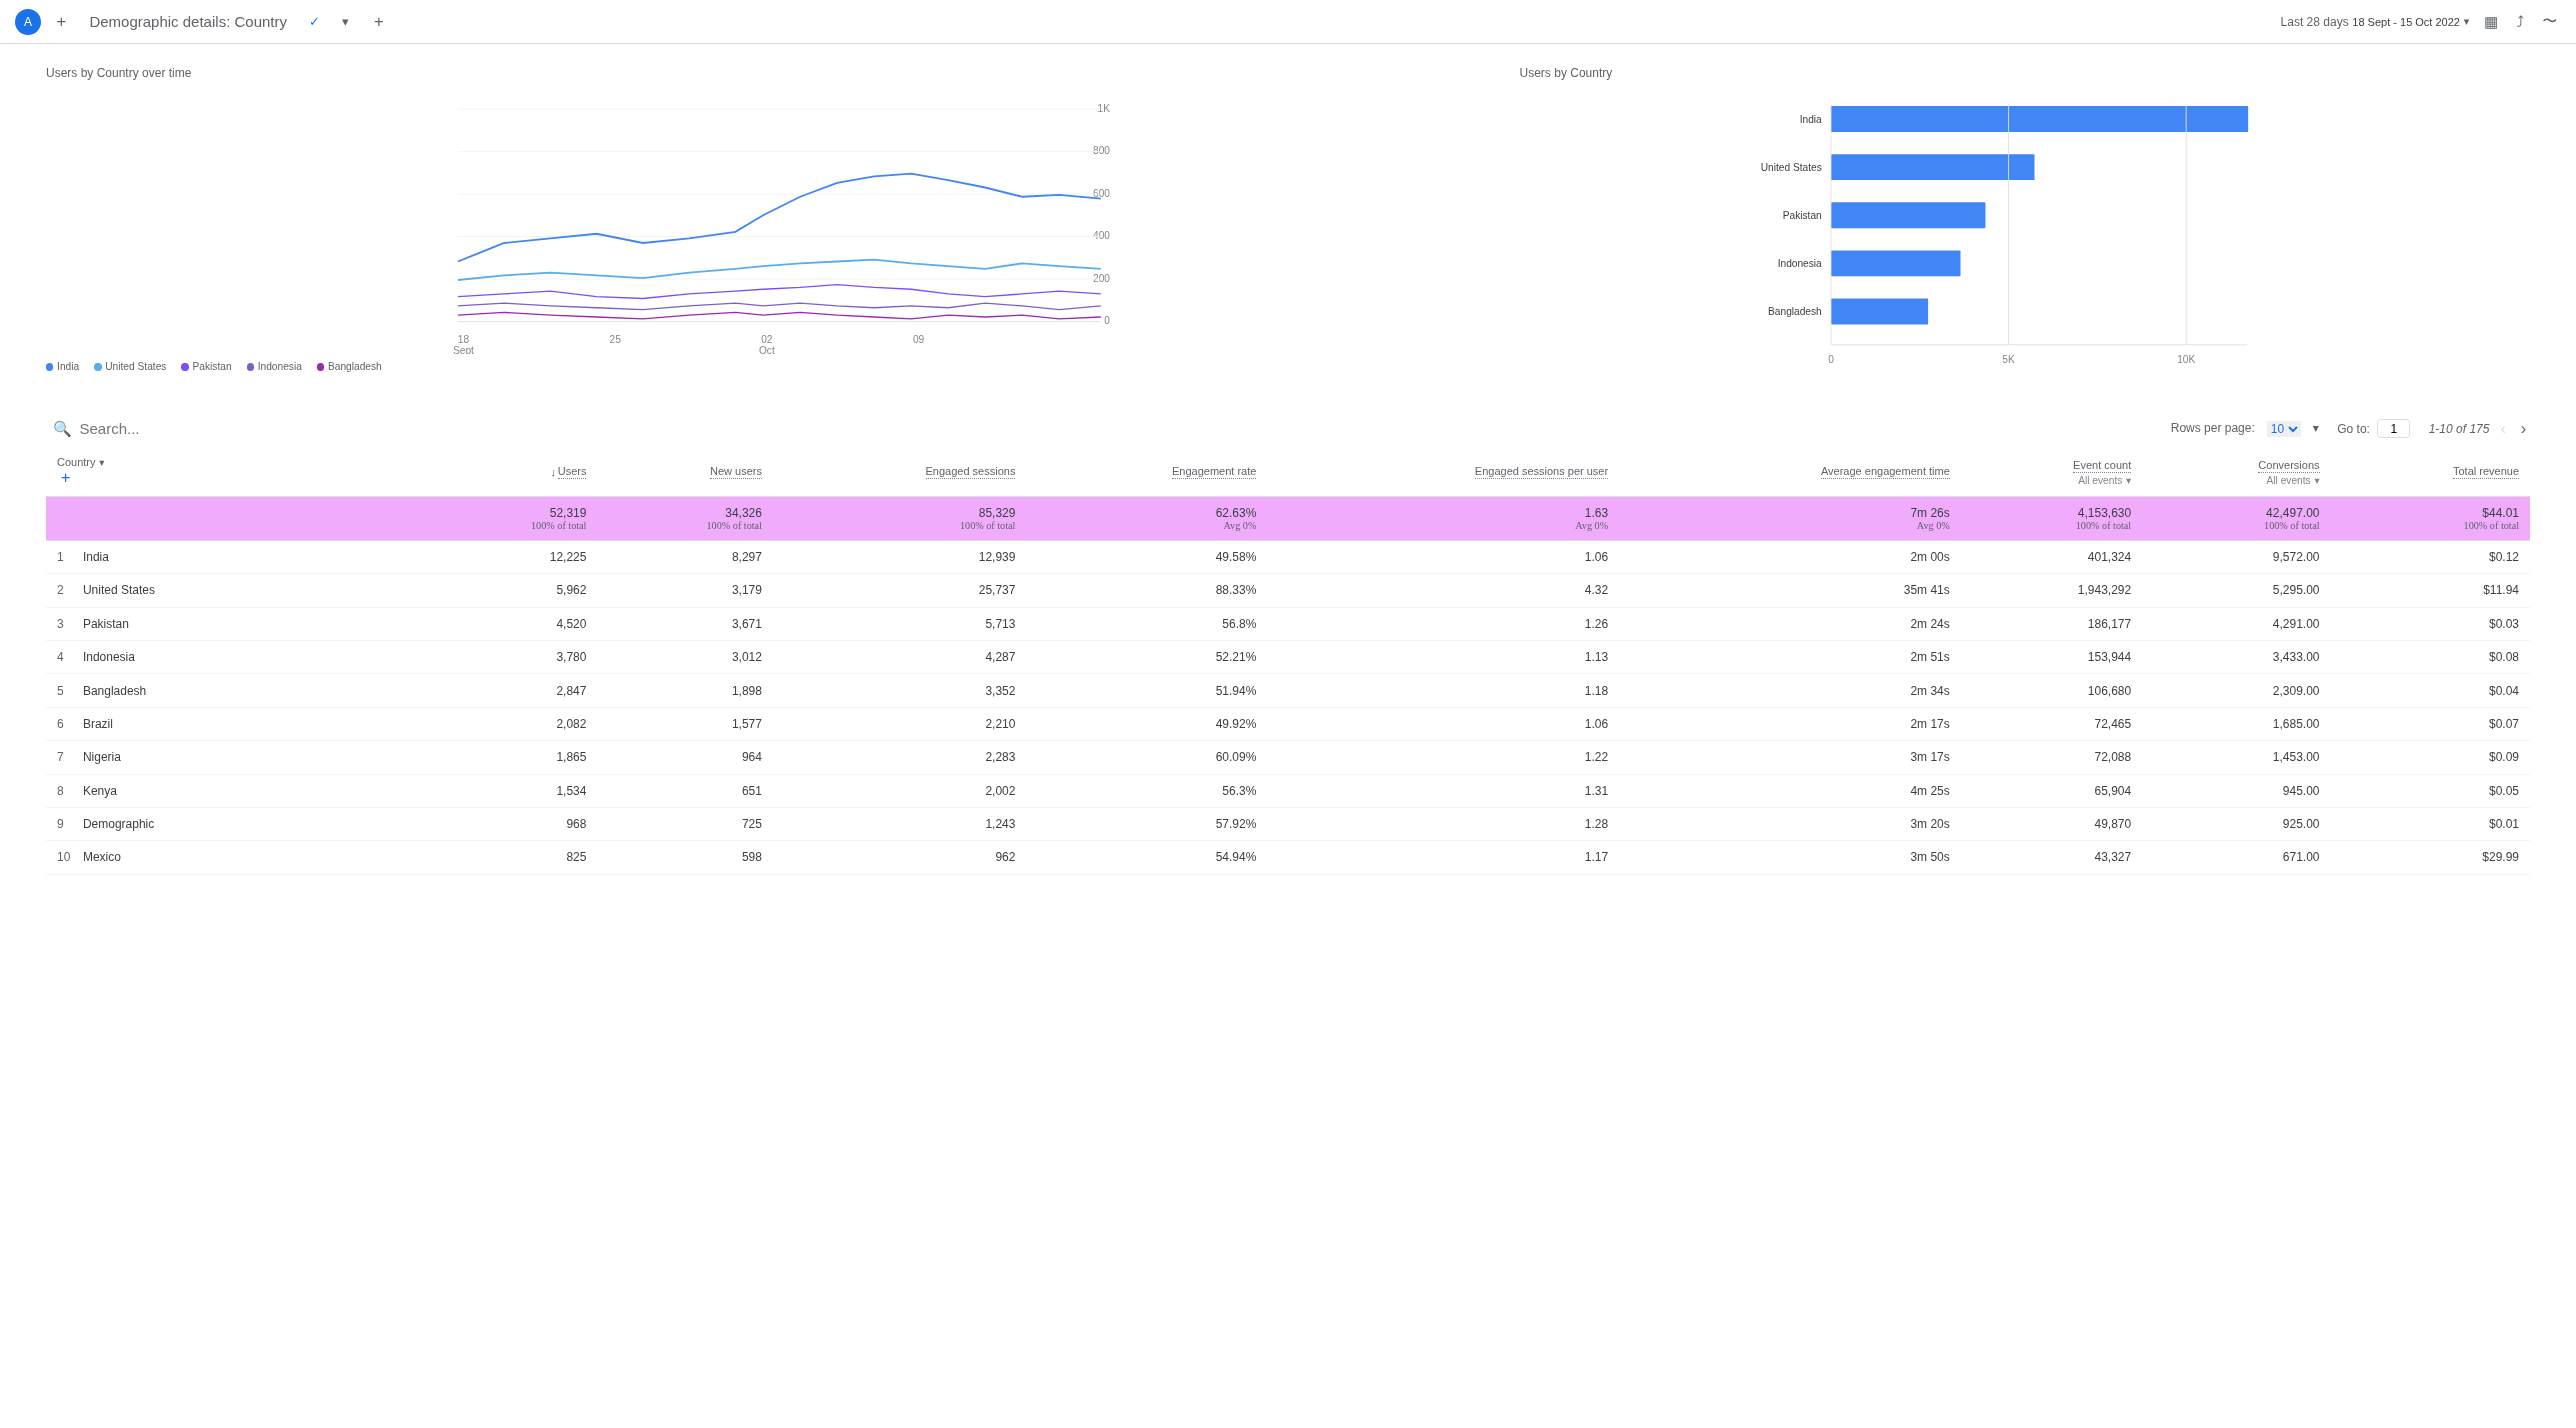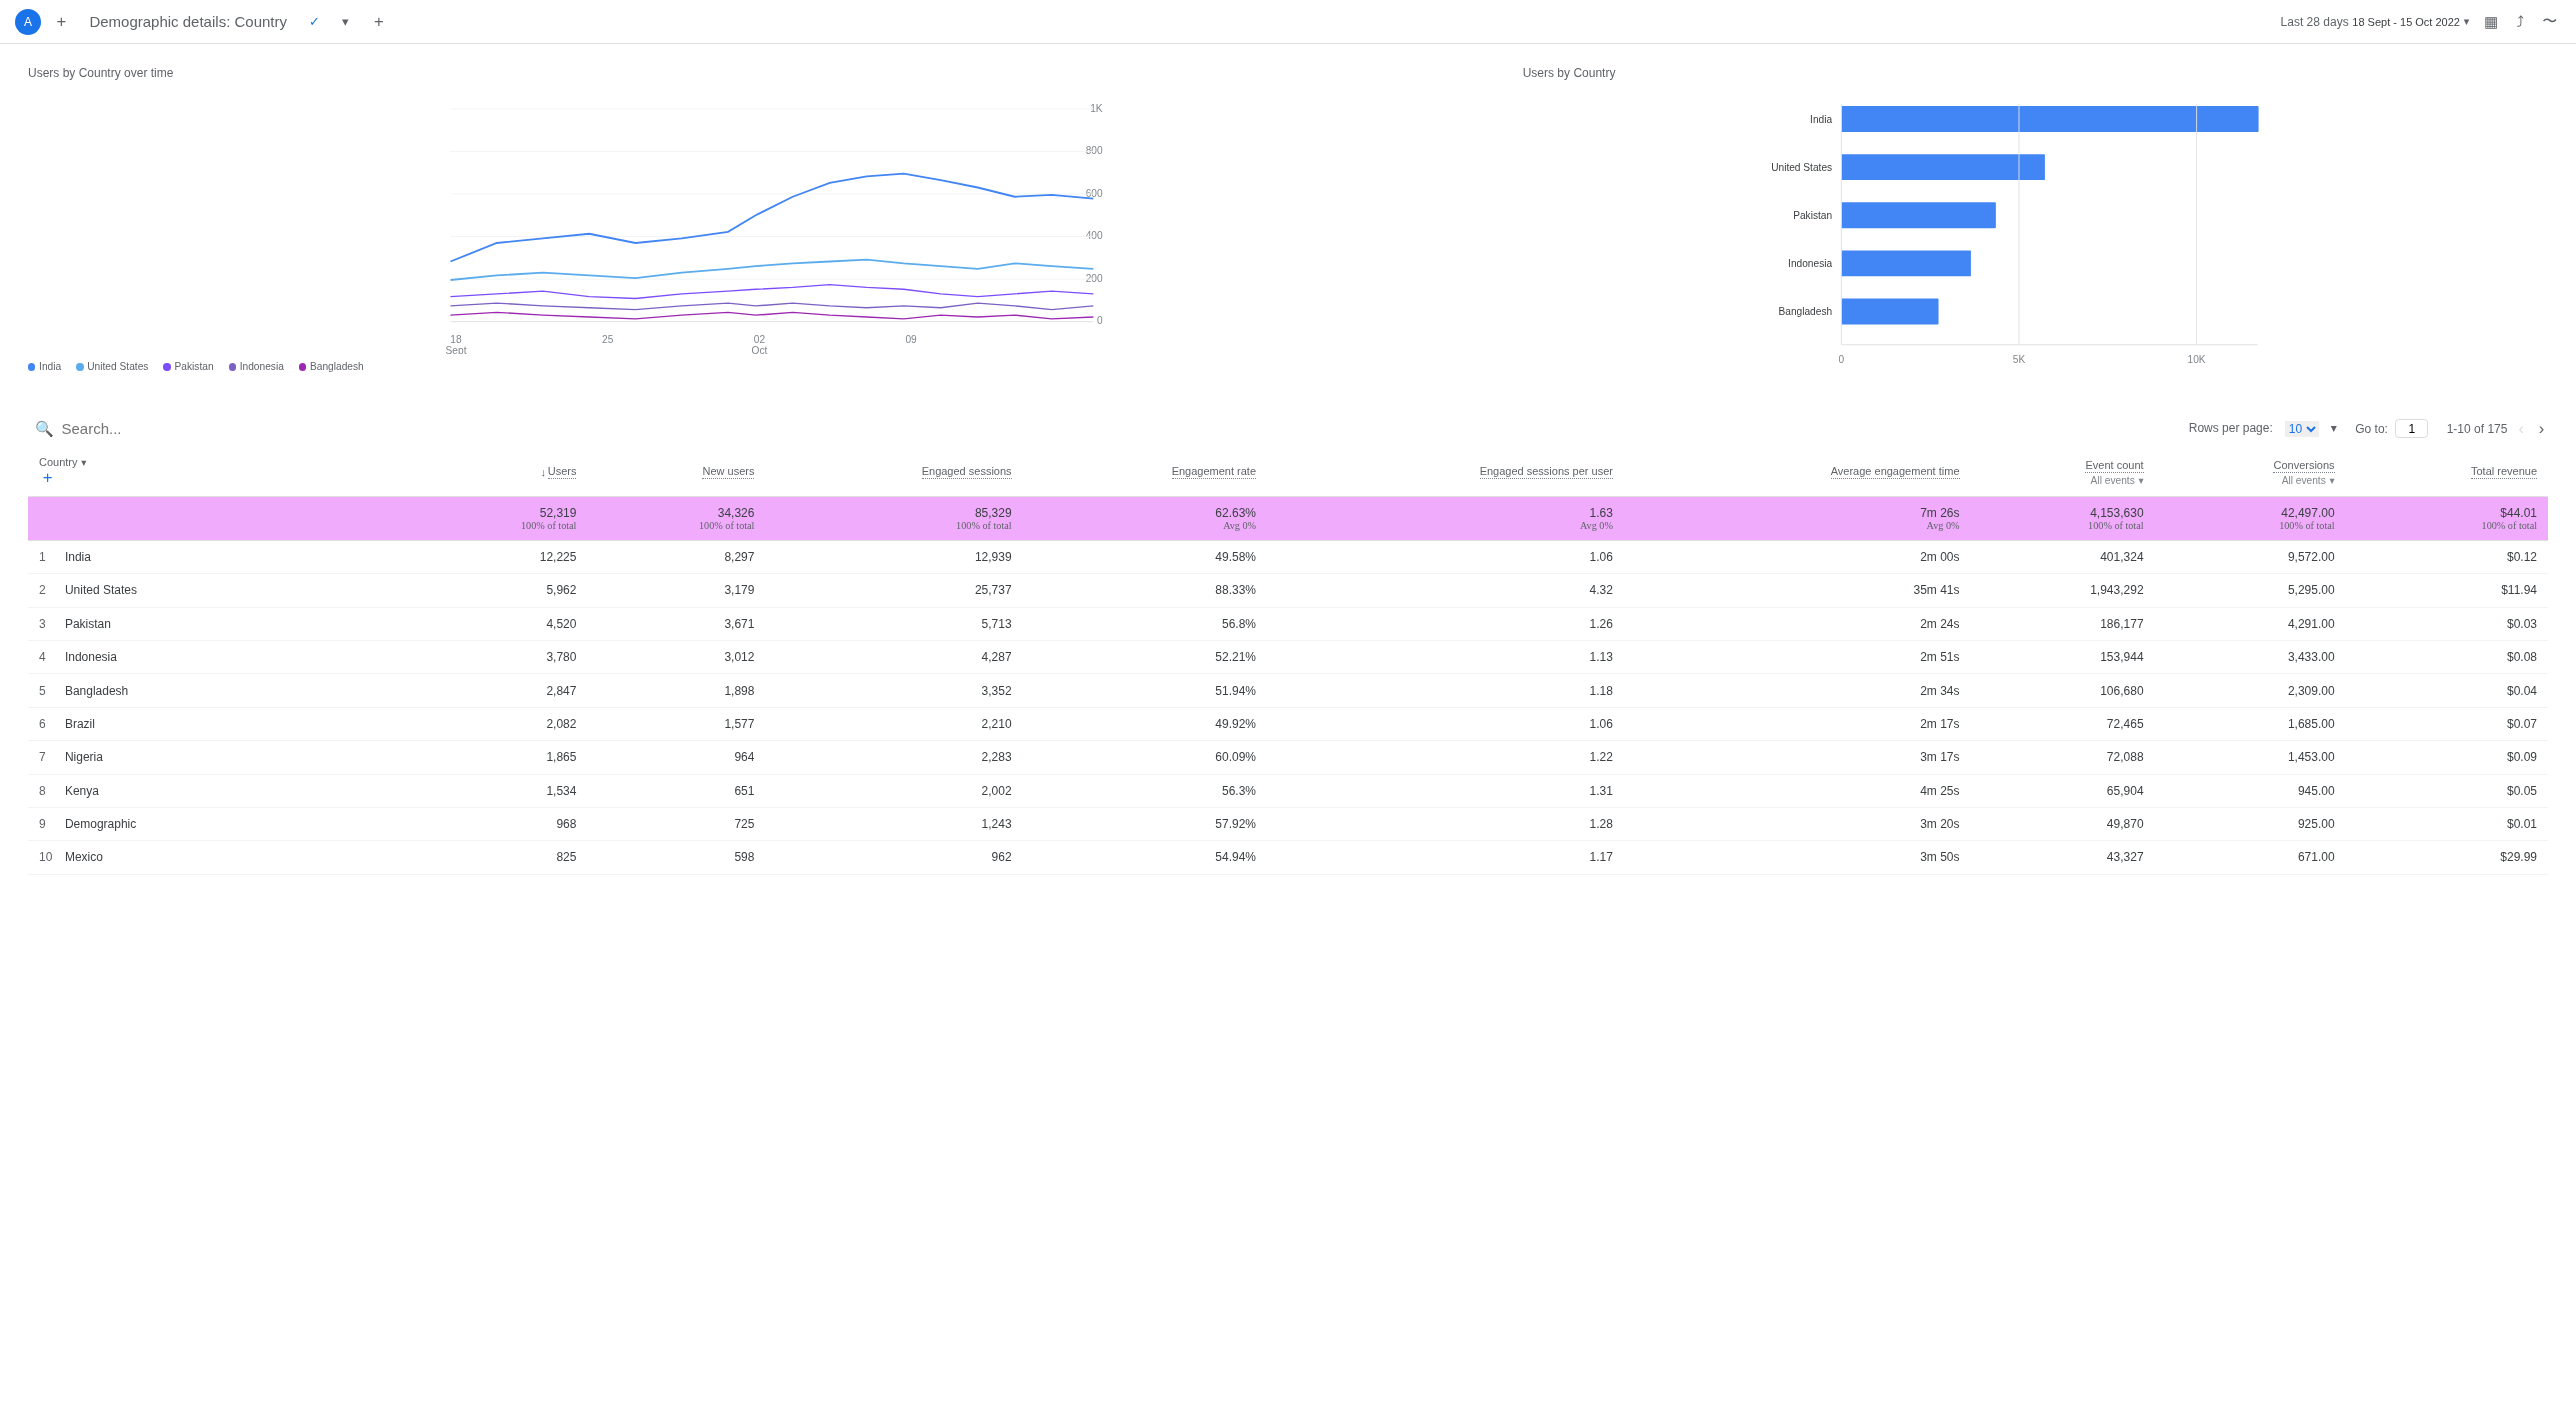--- a/index.html
+++ b/index.html
@@ -8,21 +8,21 @@
     
     .topbar { display: flex; align-items: center; padding: 7.4px 15px; border-bottom: 0.9px solid #e0e0e0; height: 44px; }
     .avatar { width: 26px; height: 26px; border-radius: 50%; background: #1a73e8; color: #fff; display: flex; align-items: center; justify-content: center; font-size: 12px; font-weight: 500; margin-right: 7.4px; flex-shrink: 0; }
     .add-btn { width: 26px; height: 26px; border-radius: 50%; border: none; background: transparent; cursor: pointer; display: flex; align-items: center; justify-content: center; color: #5f6368; font-size: 16.6px; }
     .page-title { font-size: 15px; font-weight: 400; color: #3c4043; margin-left: 15px; flex: 1; display: flex; align-items: center; gap: 22px; }
     .topbar-right { display: flex; align-items: center; gap: 11px; }
     .date-range { font-size: 11px; color: #5f6368; display: flex; align-items: center; gap: 3.7px; cursor: pointer; }
     .topbar-action { color: #5f6368; cursor: pointer; font-size: 16.6px; padding: 3.7px; }
 
     
-    .main { padding: 22px 28px; }
+    .main { padding: 22px 46px; }
 
     
     .charts-row { display: flex; gap: 30px; margin-bottom: 22px; }
     .chart-container { flex: 1; }
     .chart-title { font-size: 12px; color: #5f6368; margin-bottom: 15px; }
 
     
     .line-chart-wrapper { position: relative; height: 259px; }
 
     
@@ -194,21 +194,21 @@
           <span>Rows per page:</span>
           <select class="rows-select">
             <option>10</option>
             <option>25</option>
             <option>50</option>
           </select>
           <span>▾</span>
         </div>
         <span style="margin-left:11px;">Go to:</span>
         <input type="text" class="goto-input" value="1" style="">
-        <span style="margin-left:11px;">1-10 of 175</span>
+        <span style="margin-left:11px;font-style:italic;">1-10 of 175</span>
         <button class="page-nav" disabled="">‹</button>
         <button class="page-nav">›</button>
       </div>
     </div>
 
     <table class="data-table">
       <thead>
         <tr>
           <th style="text-align:left; min-width:166px;">
             <div class="col-header-main left">

